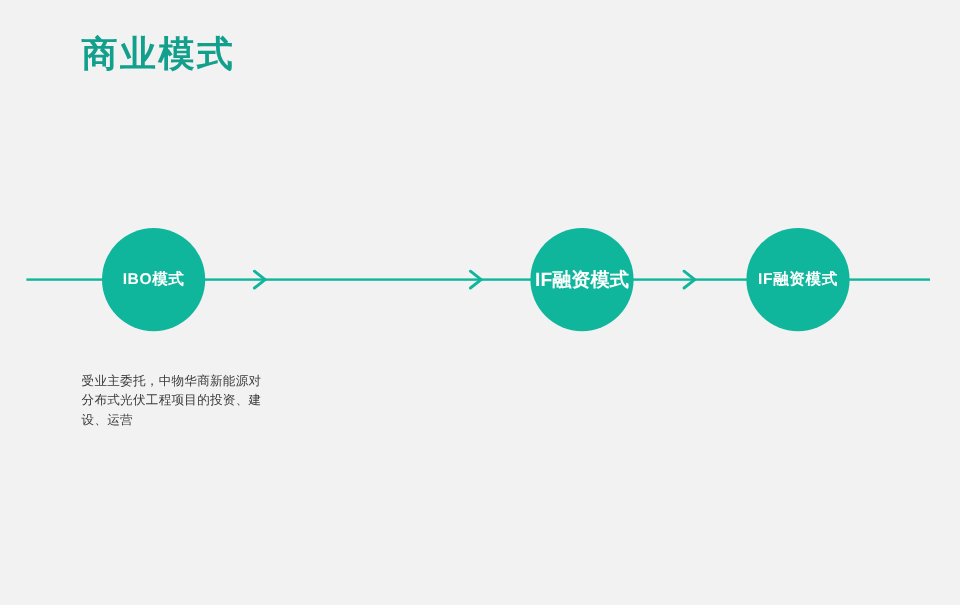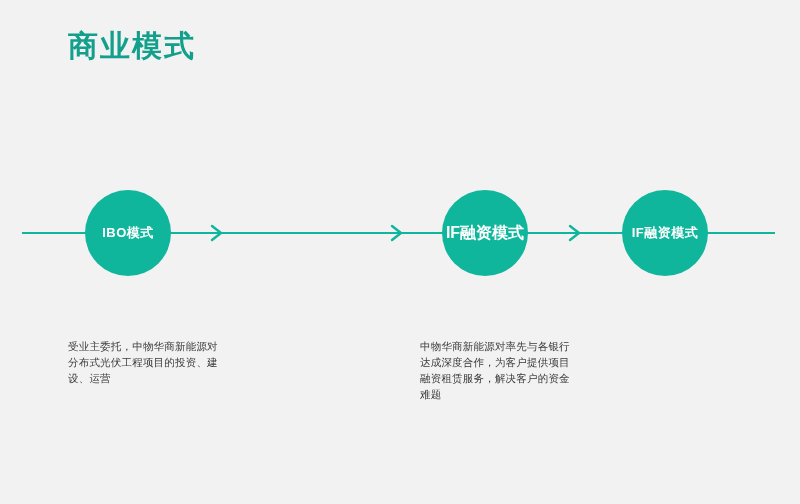--- a/index.html
+++ b/index.html
@@ -98,21 +98,20 @@
     height: 110px;
   }
   .desc {
     position: absolute;
     top: 0;
     font-size: 10.5px;
     line-height: 16px;
     color: #3a3a3a;
     letter-spacing: 0.2px;
     text-align: left;
-    margin-top: 28px;
   }
   .desc.d0 { left: 68px;  width: 160px; }
   .desc.d1 { left: 245px; width: 162px; }
   .desc.d2 { left: 420px; width: 160px; }
   .desc.d3 { left: 598px; width: 168px; }
 </style>
 </head>
 <body>
 
 <div class="slide">
@@ -151,16 +150,15 @@
     </div>
 
     <div class="node n3">
       <span class="node-label">IF融资模式</span>
     </div>
 
   </div>
 
   <div class="descs">
     <div class="desc d0">受业主委托，中物华商新能源对分布式光伏工程项目的投资、建设、运营</div>
-    <div class="desc d2">中物华商新能源对率先与各银行达成深度合作，为客户提供项目融资租赁服务，解决客户的资金难题</div>
   </div>
 
 </div>
 
 </body></html>

